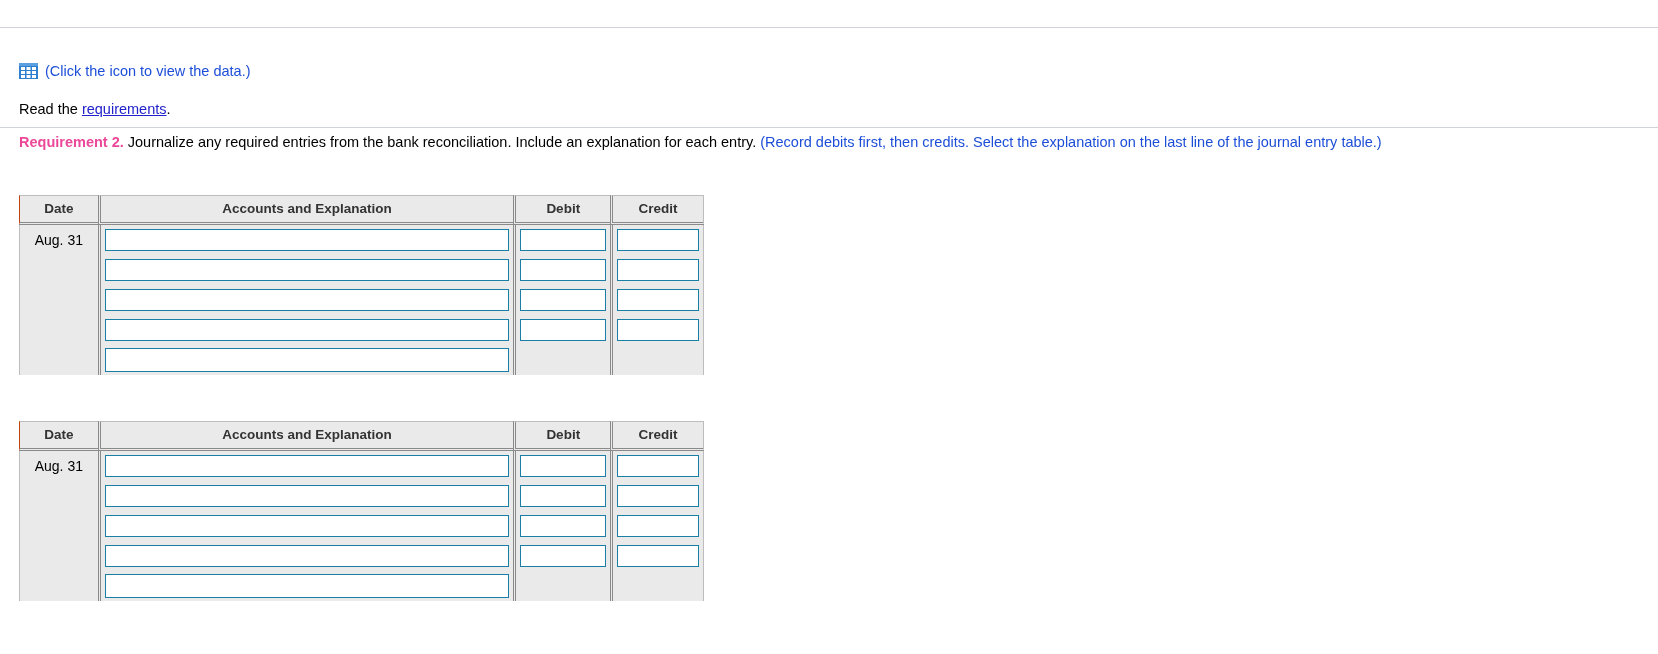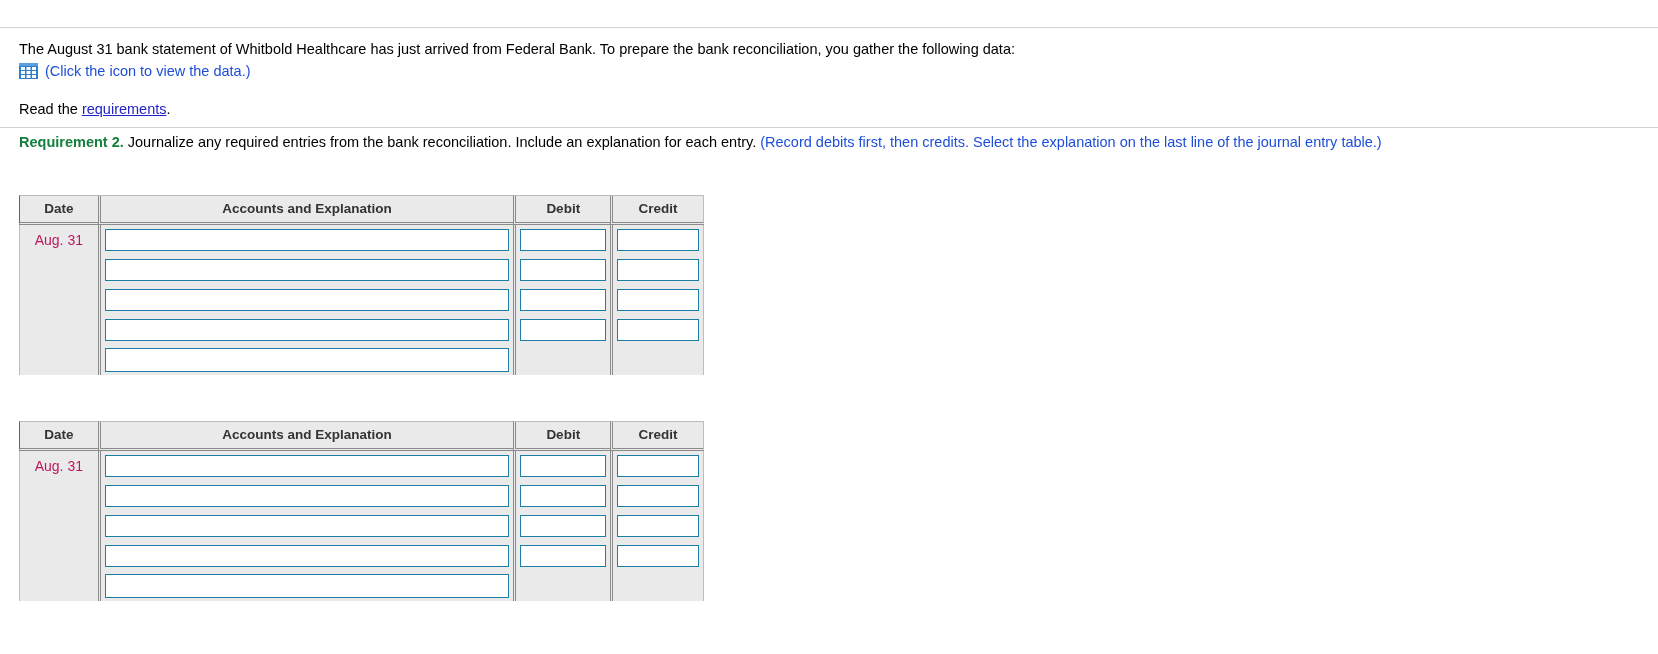--- a/index.html
+++ b/index.html
@@ -39,21 +39,21 @@
     line-height: 18px;
     white-space: nowrap;
   }
   #intro-line   { top: 40px; }
   #icon-line    { top: 62px; left: 19px; display: flex; align-items: center; }
   #read-line    { top: 100px; }
   #req-line     { top: 133px; }
   #begin-line   { top: 168px; }
   #next-line    { top: 394px; }
 
-  .req-label { font-weight: bold; color: #15803d; text-align: right; }
+  .req-label { font-weight: bold; color: #ec4899; text-align: right; }
   .req-body  { color: #000; }
   .green     { color: #1d4ed8; }
   .link {
     color: #2222cc;
     text-decoration: underline;
     cursor: pointer;
   }
 
   
   .grid-icon {
@@ -95,21 +95,21 @@
   .journal td {
     background: #eaeaea;
     padding: 0;
     vertical-align: middle;
     height: 30px;
   }
   .journal td.c-date {
     border-left: 1px solid #bdbdbd;
     text-align: center;
     font-size: 14px;
-    color: #be185d;
+    color: #000000;
     vertical-align: top;
     padding-top: 7px;
   }
   .journal td.c-acct   { border-left: 3px double #8a8a8a; padding: 0 4px; }
   .journal td.c-debit  { border-left: 3px double #8a8a8a; padding: 0 4px; }
   .journal td.c-credit { border-left: 3px double #8a8a8a; border-right: 1px solid #bdbdbd; padding: 0 4px; }
 
   .cellinput {
     display: block;
     width: 100%;
@@ -126,21 +126,20 @@
   .empty-cell { height: 30px; }
 </style>
 </head>
 <body>
 
 <div class="page">
 
   <div class="hrule hrule-top"></div>
   <div class="hrule hrule-req"></div>
 
-  <div class="prompt-line" id="intro-line">The August 31 bank statement of Whitbold Healthcare has just arrived from Federal Bank. To prepare the bank reconciliation, you gather the following data:</div>
 
   <div class="prompt-line" id="icon-line">
     <span class="grid-icon">
       <svg width="19" height="16" viewBox="0 0 19 16" xmlns="http://www.w3.org/2000/svg">
         <rect x="0" y="0" width="19" height="16" fill="#2f7fd1"></rect>
         <rect x="0" y="0" width="19" height="3" fill="#5a9fe0"></rect>
         <rect x="2" y="4" width="4" height="3" fill="#ffffff"></rect>
         <rect x="7.5" y="4" width="4" height="3" fill="#ffffff"></rect>
         <rect x="13" y="4" width="4" height="3" fill="#ffffff"></rect>
         <rect x="2" y="8" width="4" height="3" fill="#ffffff"></rect>

